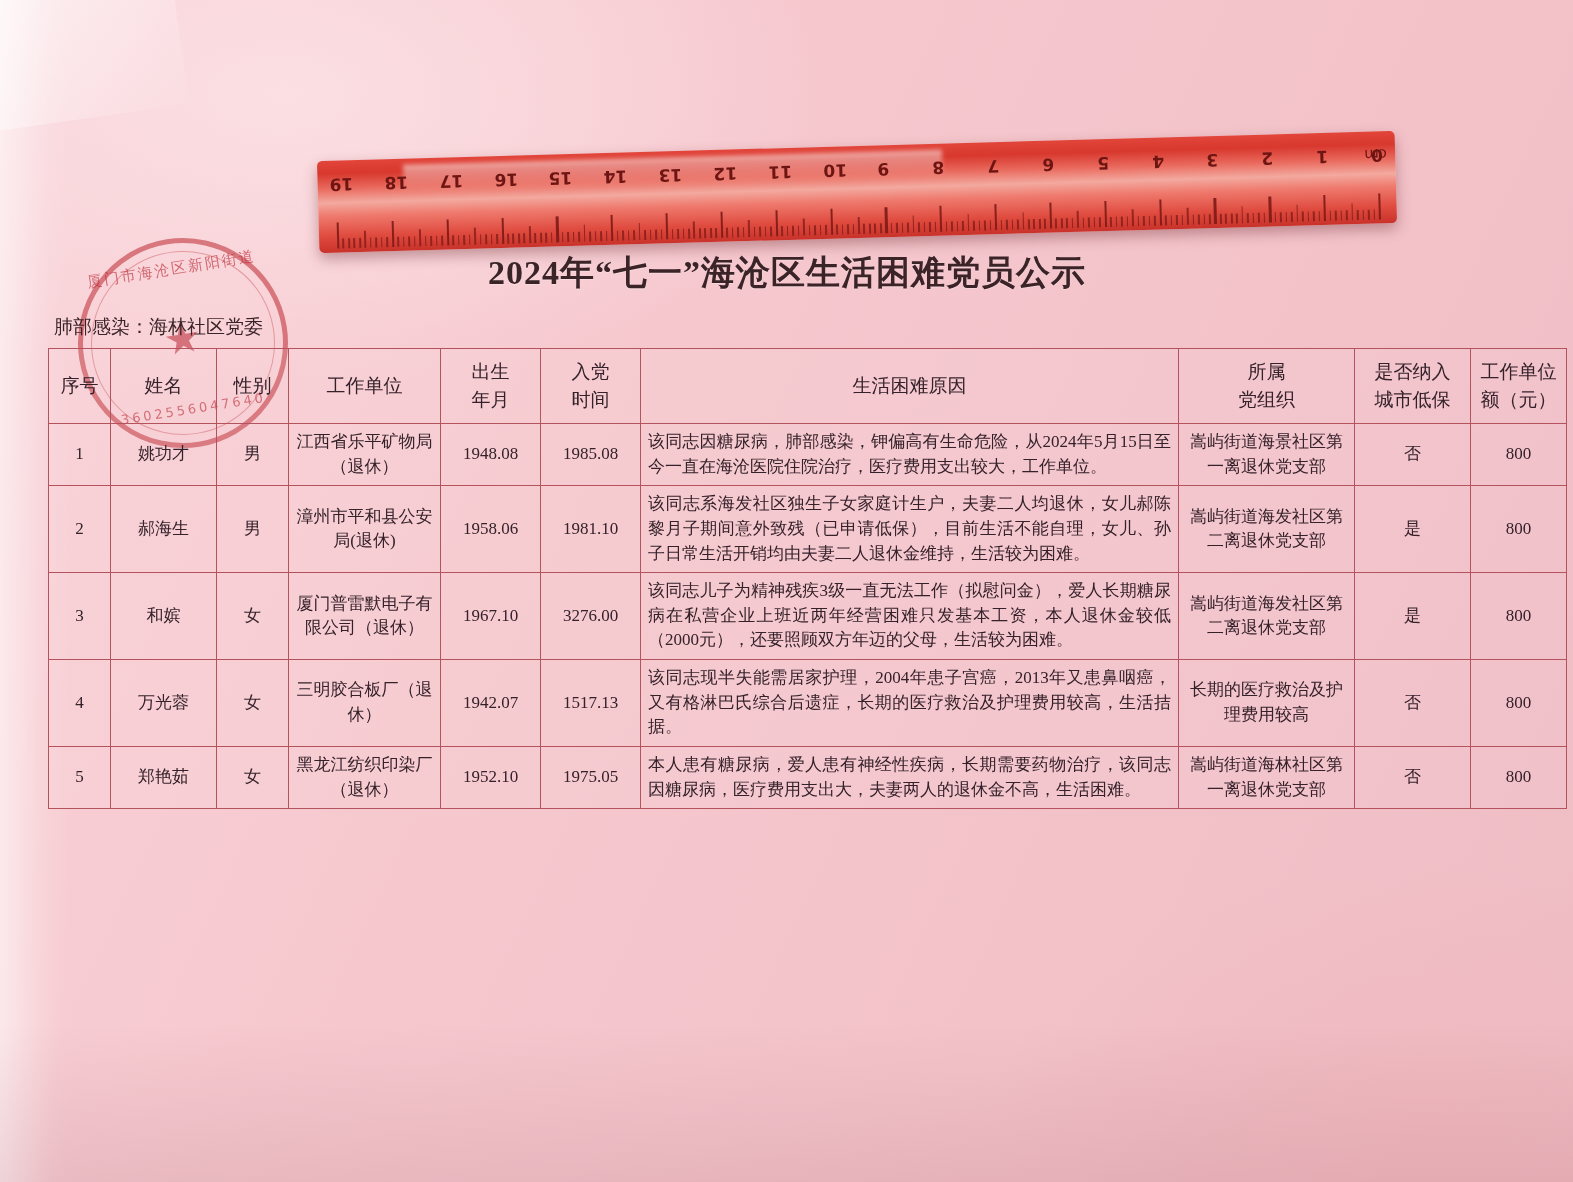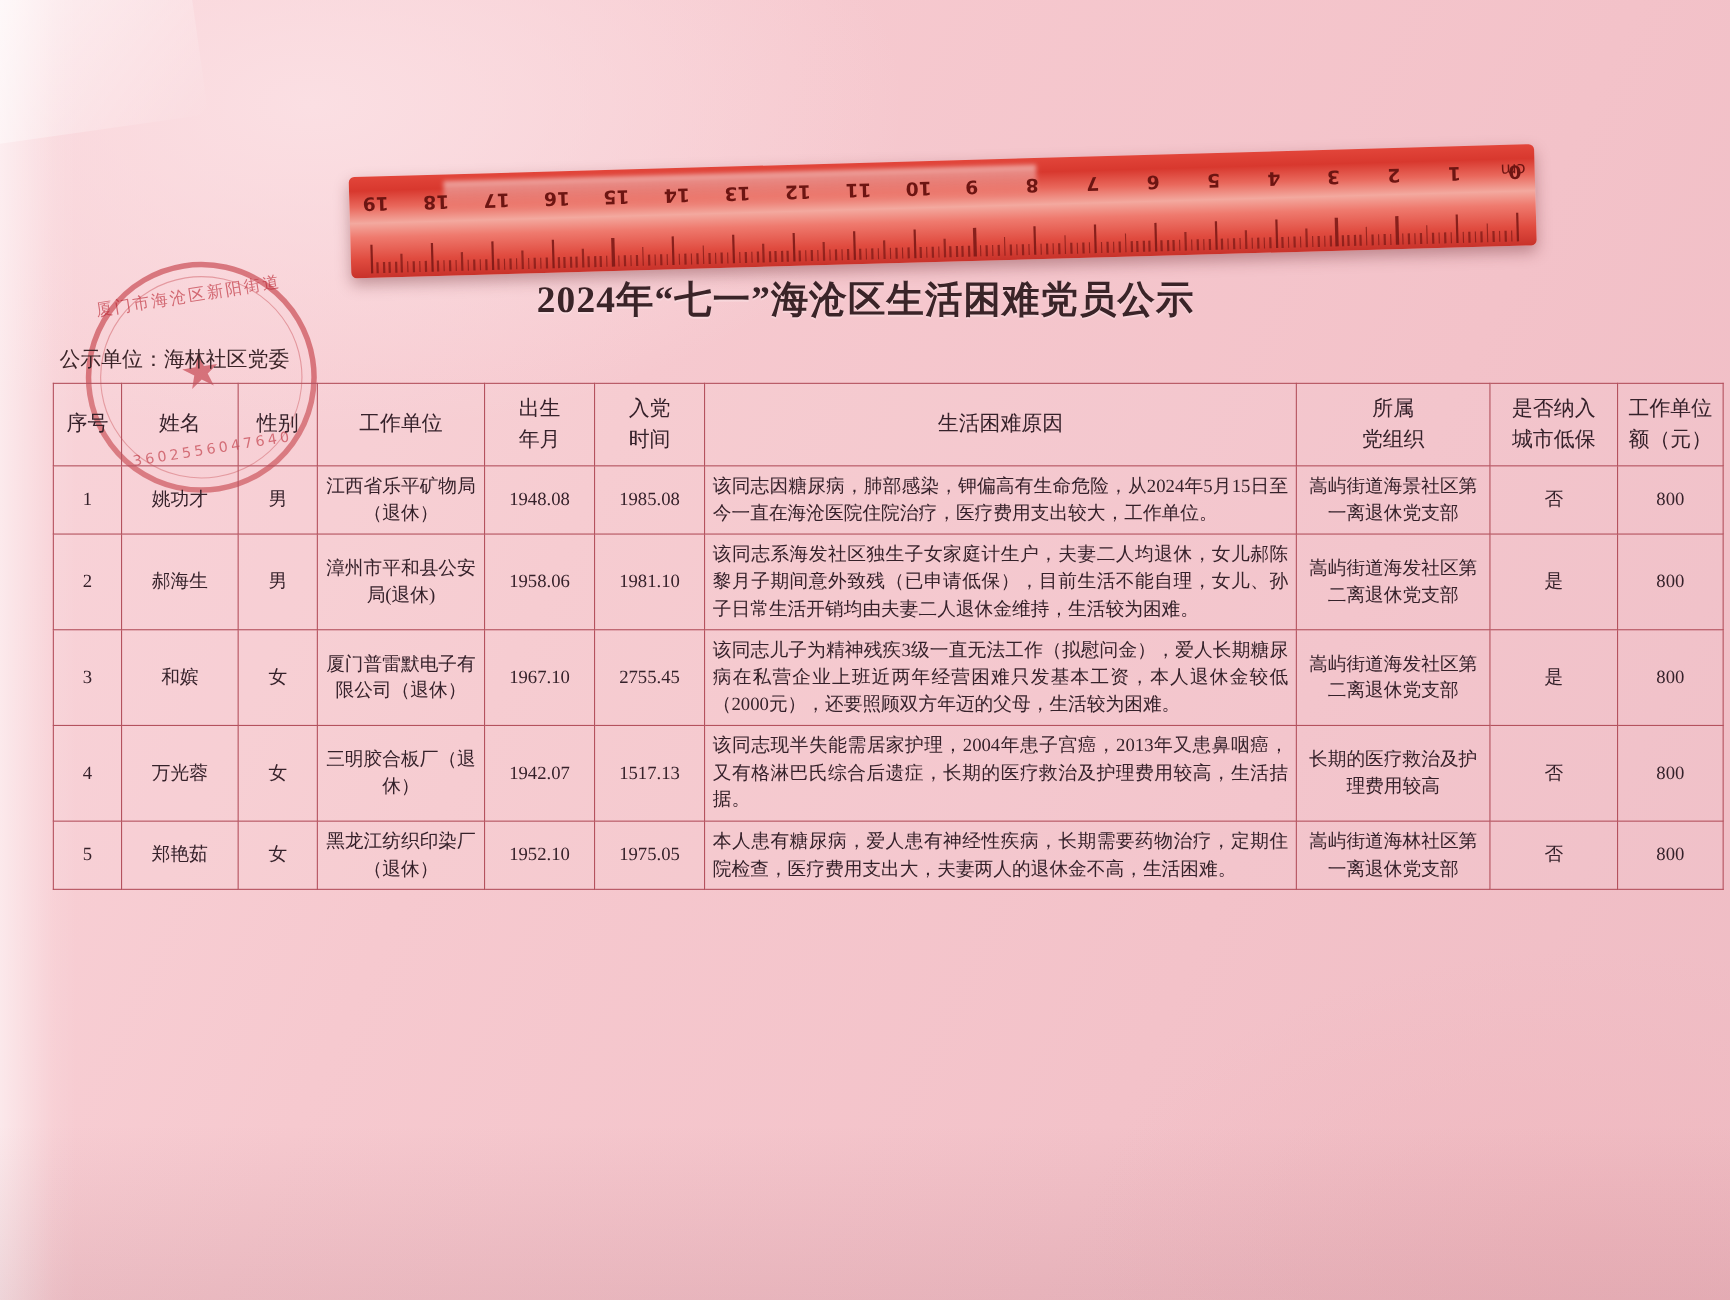--- a/index.html
+++ b/index.html
@@ -436,21 +436,21 @@
   <div class="arc-top">厦门市海沧区新阳街道</div>
   <div class="star">★</div>
   <div class="arc-bottom">3602556047640</div>
 </div>
 
 <div class="doc">
   <h1 class="doc-title">2024年“七一”海沧区生活困难党员公示</h1>
 
   <div class="doc-subrow">
     <div>
-      <span>公示单位：</span><span>海林社区党委</span>
+      <span>肺部感染：</span><span>海林社区党委</span>
     </div>
   </div>
 
   <table class="pub">
     <colgroup>
       <col style="width:62px">
       <col style="width:106px">
       <col style="width:72px">
       <col style="width:152px">
       <col style="width:100px">
@@ -523,21 +523,21 @@
           <td class="org">嵩屿街道海发社区第二离退休党支部</td>
           <td class="ctr">是</td>
           <td class="ctr">800</td>
         </tr>
         <tr>
           <td class="ctr">3</td>
           <td class="ctr">和嫔</td>
           <td class="ctr">女</td>
           <td class="unit">厦门普雷默电子有限公司（退休）</td>
           <td class="ctr">1967.10</td>
-          <td class="ctr">2755.45</td>
+          <td class="ctr">3276.00</td>
           <td class="reason">该同志儿子为精神残疾3级一直无法工作（拟慰问金），爱人长期糖尿病在私营企业上班近两年经营困难只发基本工资，本人退休金较低（2000元），还要照顾双方年迈的父母，生活较为困难。</td>
           <td class="org">嵩屿街道海发社区第二离退休党支部</td>
           <td class="ctr">是</td>
           <td class="ctr">800</td>
         </tr>
         <tr>
           <td class="ctr">4</td>
           <td class="ctr">万光蓉</td>
           <td class="ctr">女</td>
           <td class="unit">三明胶合板厂（退休）</td>
@@ -548,21 +548,21 @@
           <td class="ctr">否</td>
           <td class="ctr">800</td>
         </tr>
         <tr>
           <td class="ctr">5</td>
           <td class="ctr">郑艳茹</td>
           <td class="ctr">女</td>
           <td class="unit">黑龙江纺织印染厂（退休）</td>
           <td class="ctr">1952.10</td>
           <td class="ctr">1975.05</td>
-          <td class="reason">本人患有糖尿病，爱人患有神经性疾病，长期需要药物治疗，定期住院检查，医疗费用支出大，夫妻两人的退休金不高，生活困难。</td>
+          <td class="reason">本人患有糖尿病，爱人患有神经性疾病，长期需要药物治疗，该同志因糖尿病，医疗费用支出大，夫妻两人的退休金不高，生活困难。</td>
           <td class="org">嵩屿街道海林社区第一离退休党支部</td>
           <td class="ctr">否</td>
           <td class="ctr">800</td>
         </tr>
       </tbody>
   </table>
 
 </div>
 
 </body></html>

